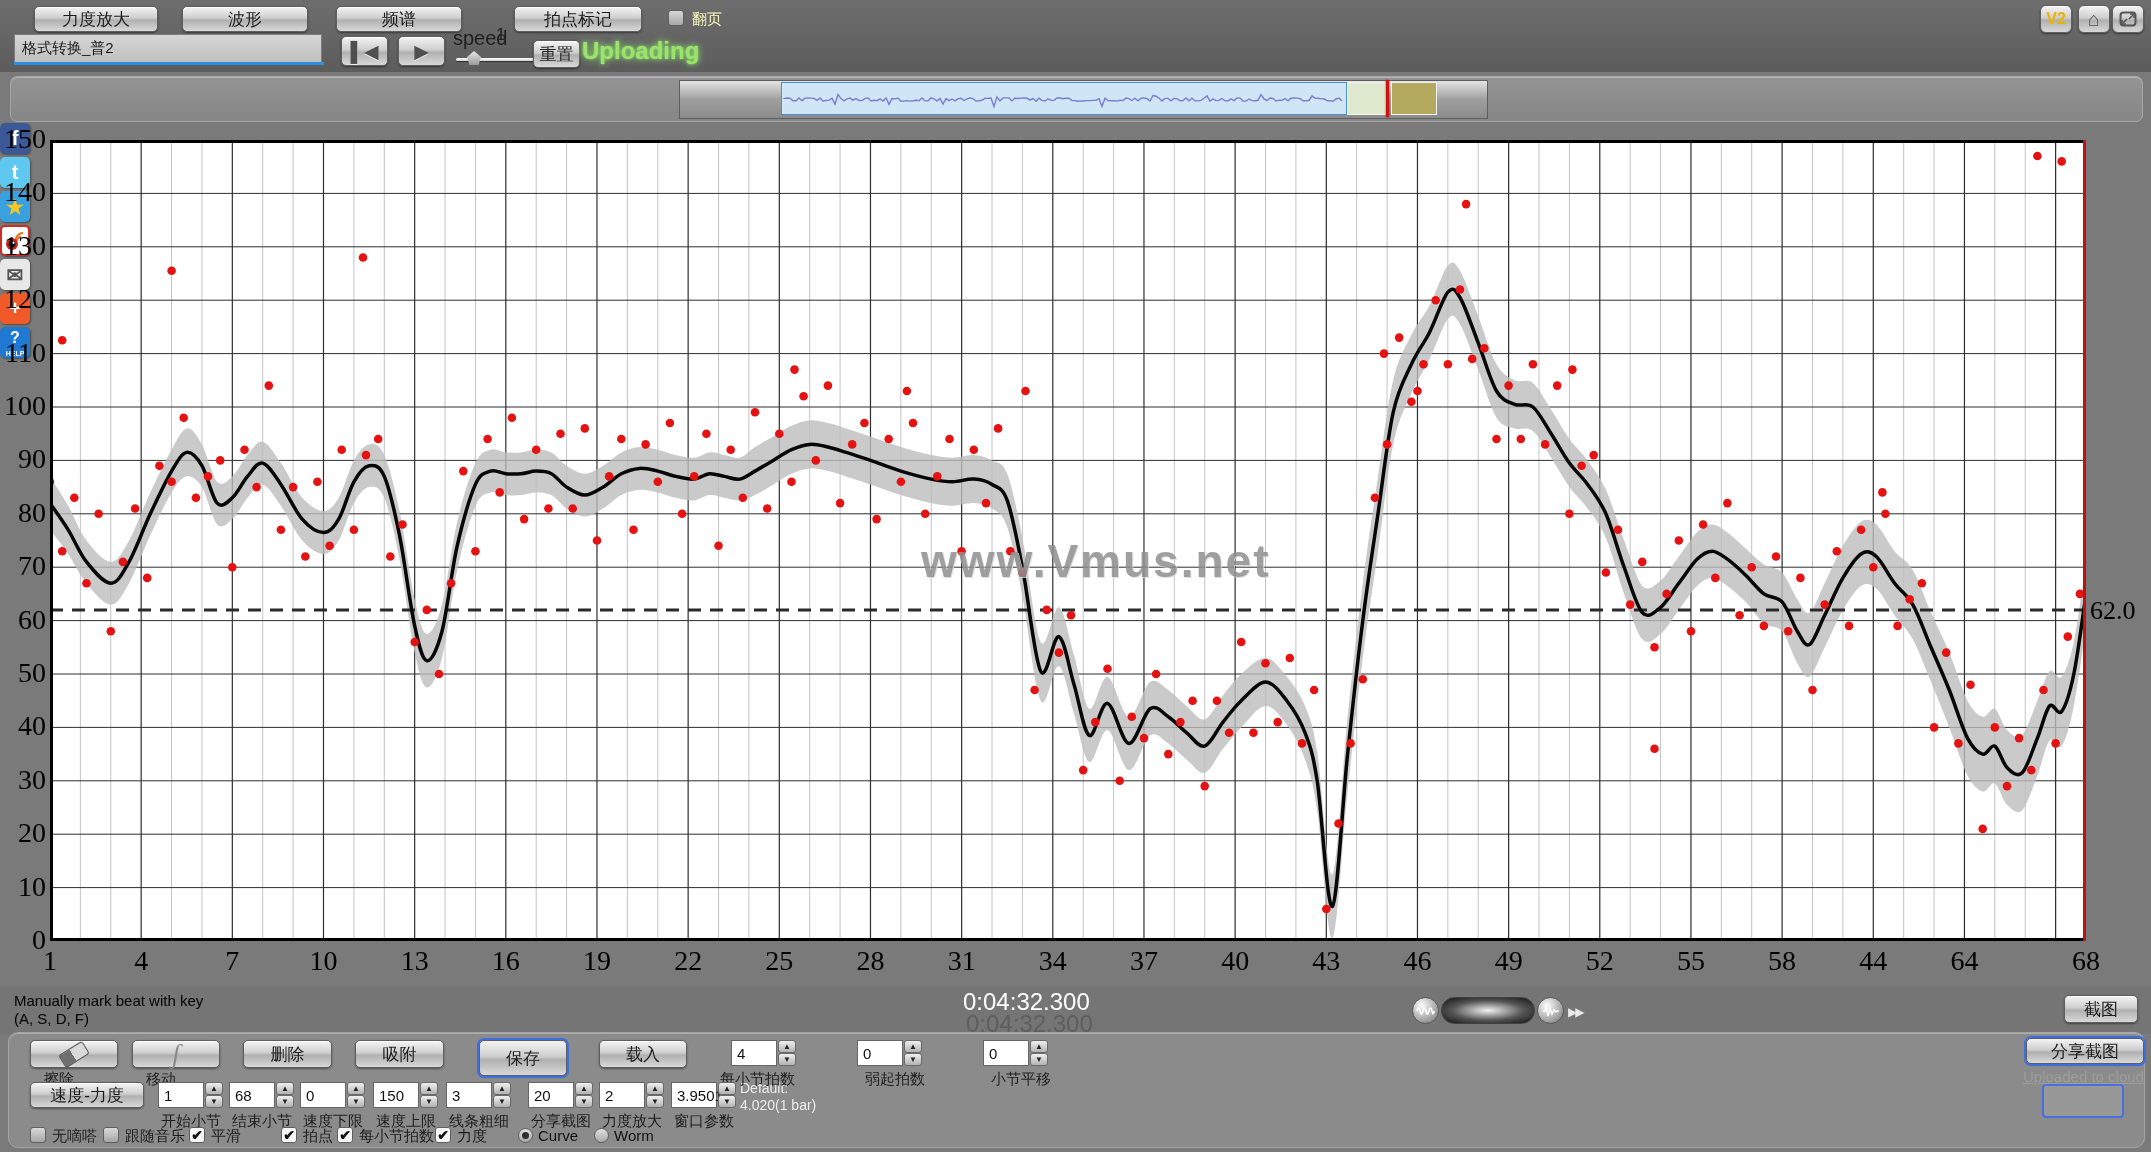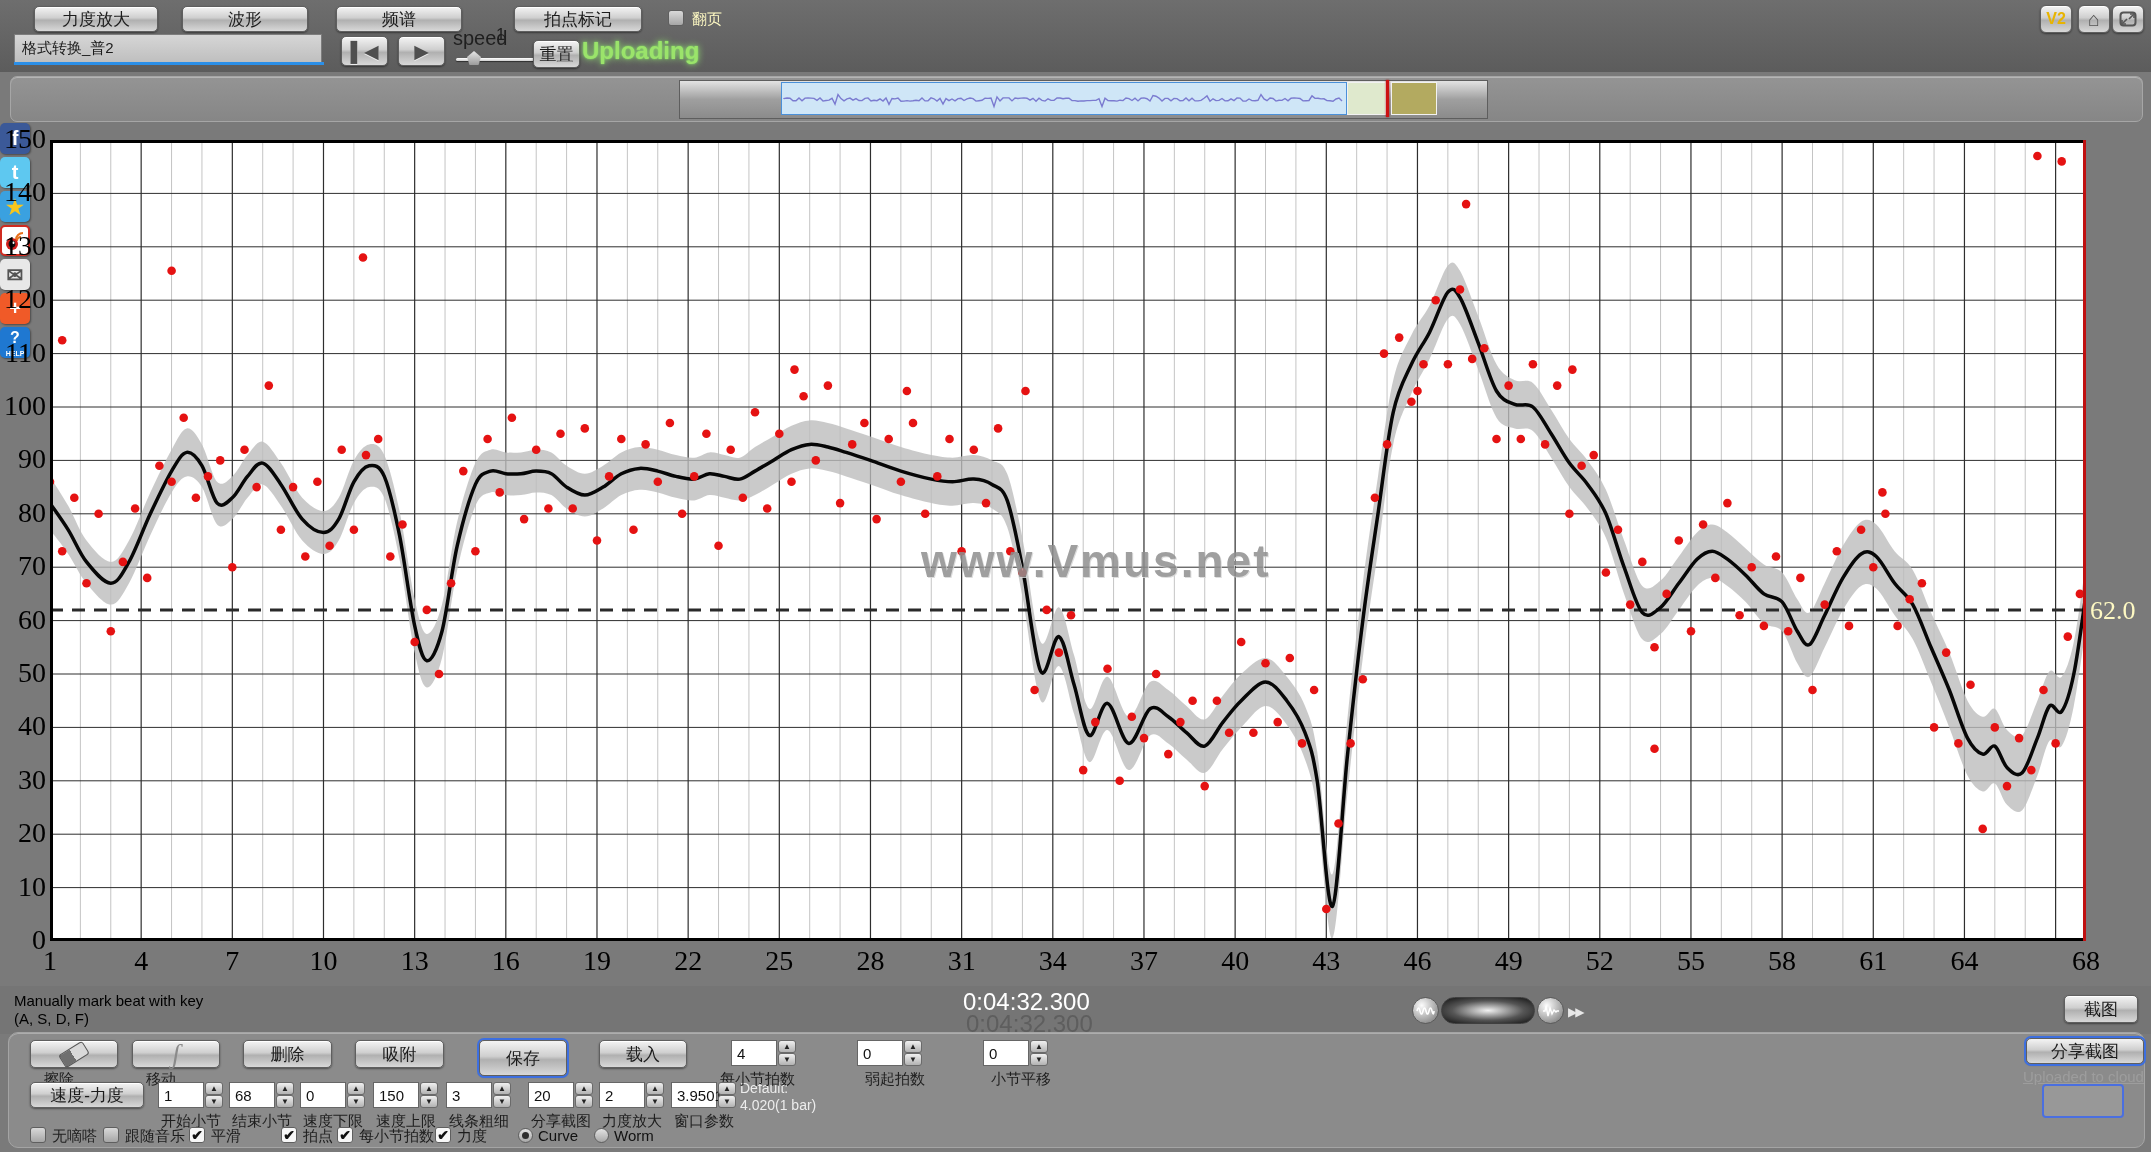--- a/index.html
+++ b/index.html
@@ -42,21 +42,21 @@
   .wave-olive{background:#b3aa60;border:1px solid #f2f2f2;box-sizing:border-box;}
   .playhead{background:#cc1111;box-shadow:0 0 2px #900;}
   
   .social{width:30px;height:31px;border-radius:5px;display:flex;align-items:center;justify-content:center;
     color:#fff;font-weight:bold;font-size:20px;box-shadow:1px 1px 2px rgba(0,0,0,.4);}
   
   .plot-bg{background:#ffffff;}
   .axis-label{font-family:"Liberation Serif", serif;color:#000;}
   .ylab{font-size:28px;text-align:right;width:46px;}
   .xlab{font-size:28px;text-align:center;width:60px;}
-  .target-label{font-family:"Liberation Serif", serif;font-size:26px;color:#fef9c3;}
+  .target-label{font-family:"Liberation Serif", serif;font-size:26px;color:#000000;}
   .watermark{font-size:46px;font-weight:bold;color:#8f8f8f;opacity:.85;letter-spacing:2px;
     text-shadow:1px 1px 0 #d8d8d8;}
   
   .status-strip{background:#757575;}
   .hint{font-size:15px;color:#000000;line-height:18px;}
   .time-main{font-size:24px;color:#ffffff;}
   .time-sub{font-size:24px;color:#5e5e5e;}
   .vol-circle{width:27px;height:27px;border-radius:50%;background:radial-gradient(circle at 35% 30%,#fdfdfd,#9a9a9a 70%,#6f6f6f);
     border:1px solid #5a5a5a;display:flex;align-items:center;justify-content:center;box-sizing:border-box;}
   .vol-pill{width:94px;height:27px;border-radius:14px;background:radial-gradient(ellipse at 50% 50%,#f2f2f2 0%,#555 55%,#111 100%);
@@ -465,21 +465,21 @@
     <div class="axis-label xlab" style="position:absolute;left:931.6417910447761px;top:945px">31</div>
     <div class="axis-label xlab" style="position:absolute;left:1022.8059701492537px;top:945px">34</div>
     <div class="axis-label xlab" style="position:absolute;left:1113.9701492537313px;top:945px">37</div>
     <div class="axis-label xlab" style="position:absolute;left:1205.134328358209px;top:945px">40</div>
     <div class="axis-label xlab" style="position:absolute;left:1296.2985074626865px;top:945px">43</div>
     <div class="axis-label xlab" style="position:absolute;left:1387.4626865671644px;top:945px">46</div>
     <div class="axis-label xlab" style="position:absolute;left:1478.6268656716418px;top:945px">49</div>
     <div class="axis-label xlab" style="position:absolute;left:1569.7910447761194px;top:945px">52</div>
     <div class="axis-label xlab" style="position:absolute;left:1660.955223880597px;top:945px">55</div>
     <div class="axis-label xlab" style="position:absolute;left:1752.1194029850747px;top:945px">58</div>
-    <div class="axis-label xlab" style="position:absolute;left:1843.2835820895523px;top:945px">61</div>
+    <div class="axis-label xlab" style="position:absolute;left:1843.2835820895523px;top:945px">44</div>
     <div class="axis-label xlab" style="position:absolute;left:1934.44776119403px;top:945px">64</div>
     <div class="axis-label xlab" style="position:absolute;left:2056px;top:945px">68</div>
   </div>
 <div class="abs watermark" style="left:921px;top:534px">www.Vmus.net</div>
 <div class="abs target-label" style="left:2090px;top:596px">62.0</div>
 
 <div class="abs status-strip" style="left:0;top:986px;width:2151px;height:48px"></div>
 <div class="abs hint" style="left:14px;top:992px">
   <div>Manually mark beat with key</div>
   <div>(A, S, D, F)</div>

